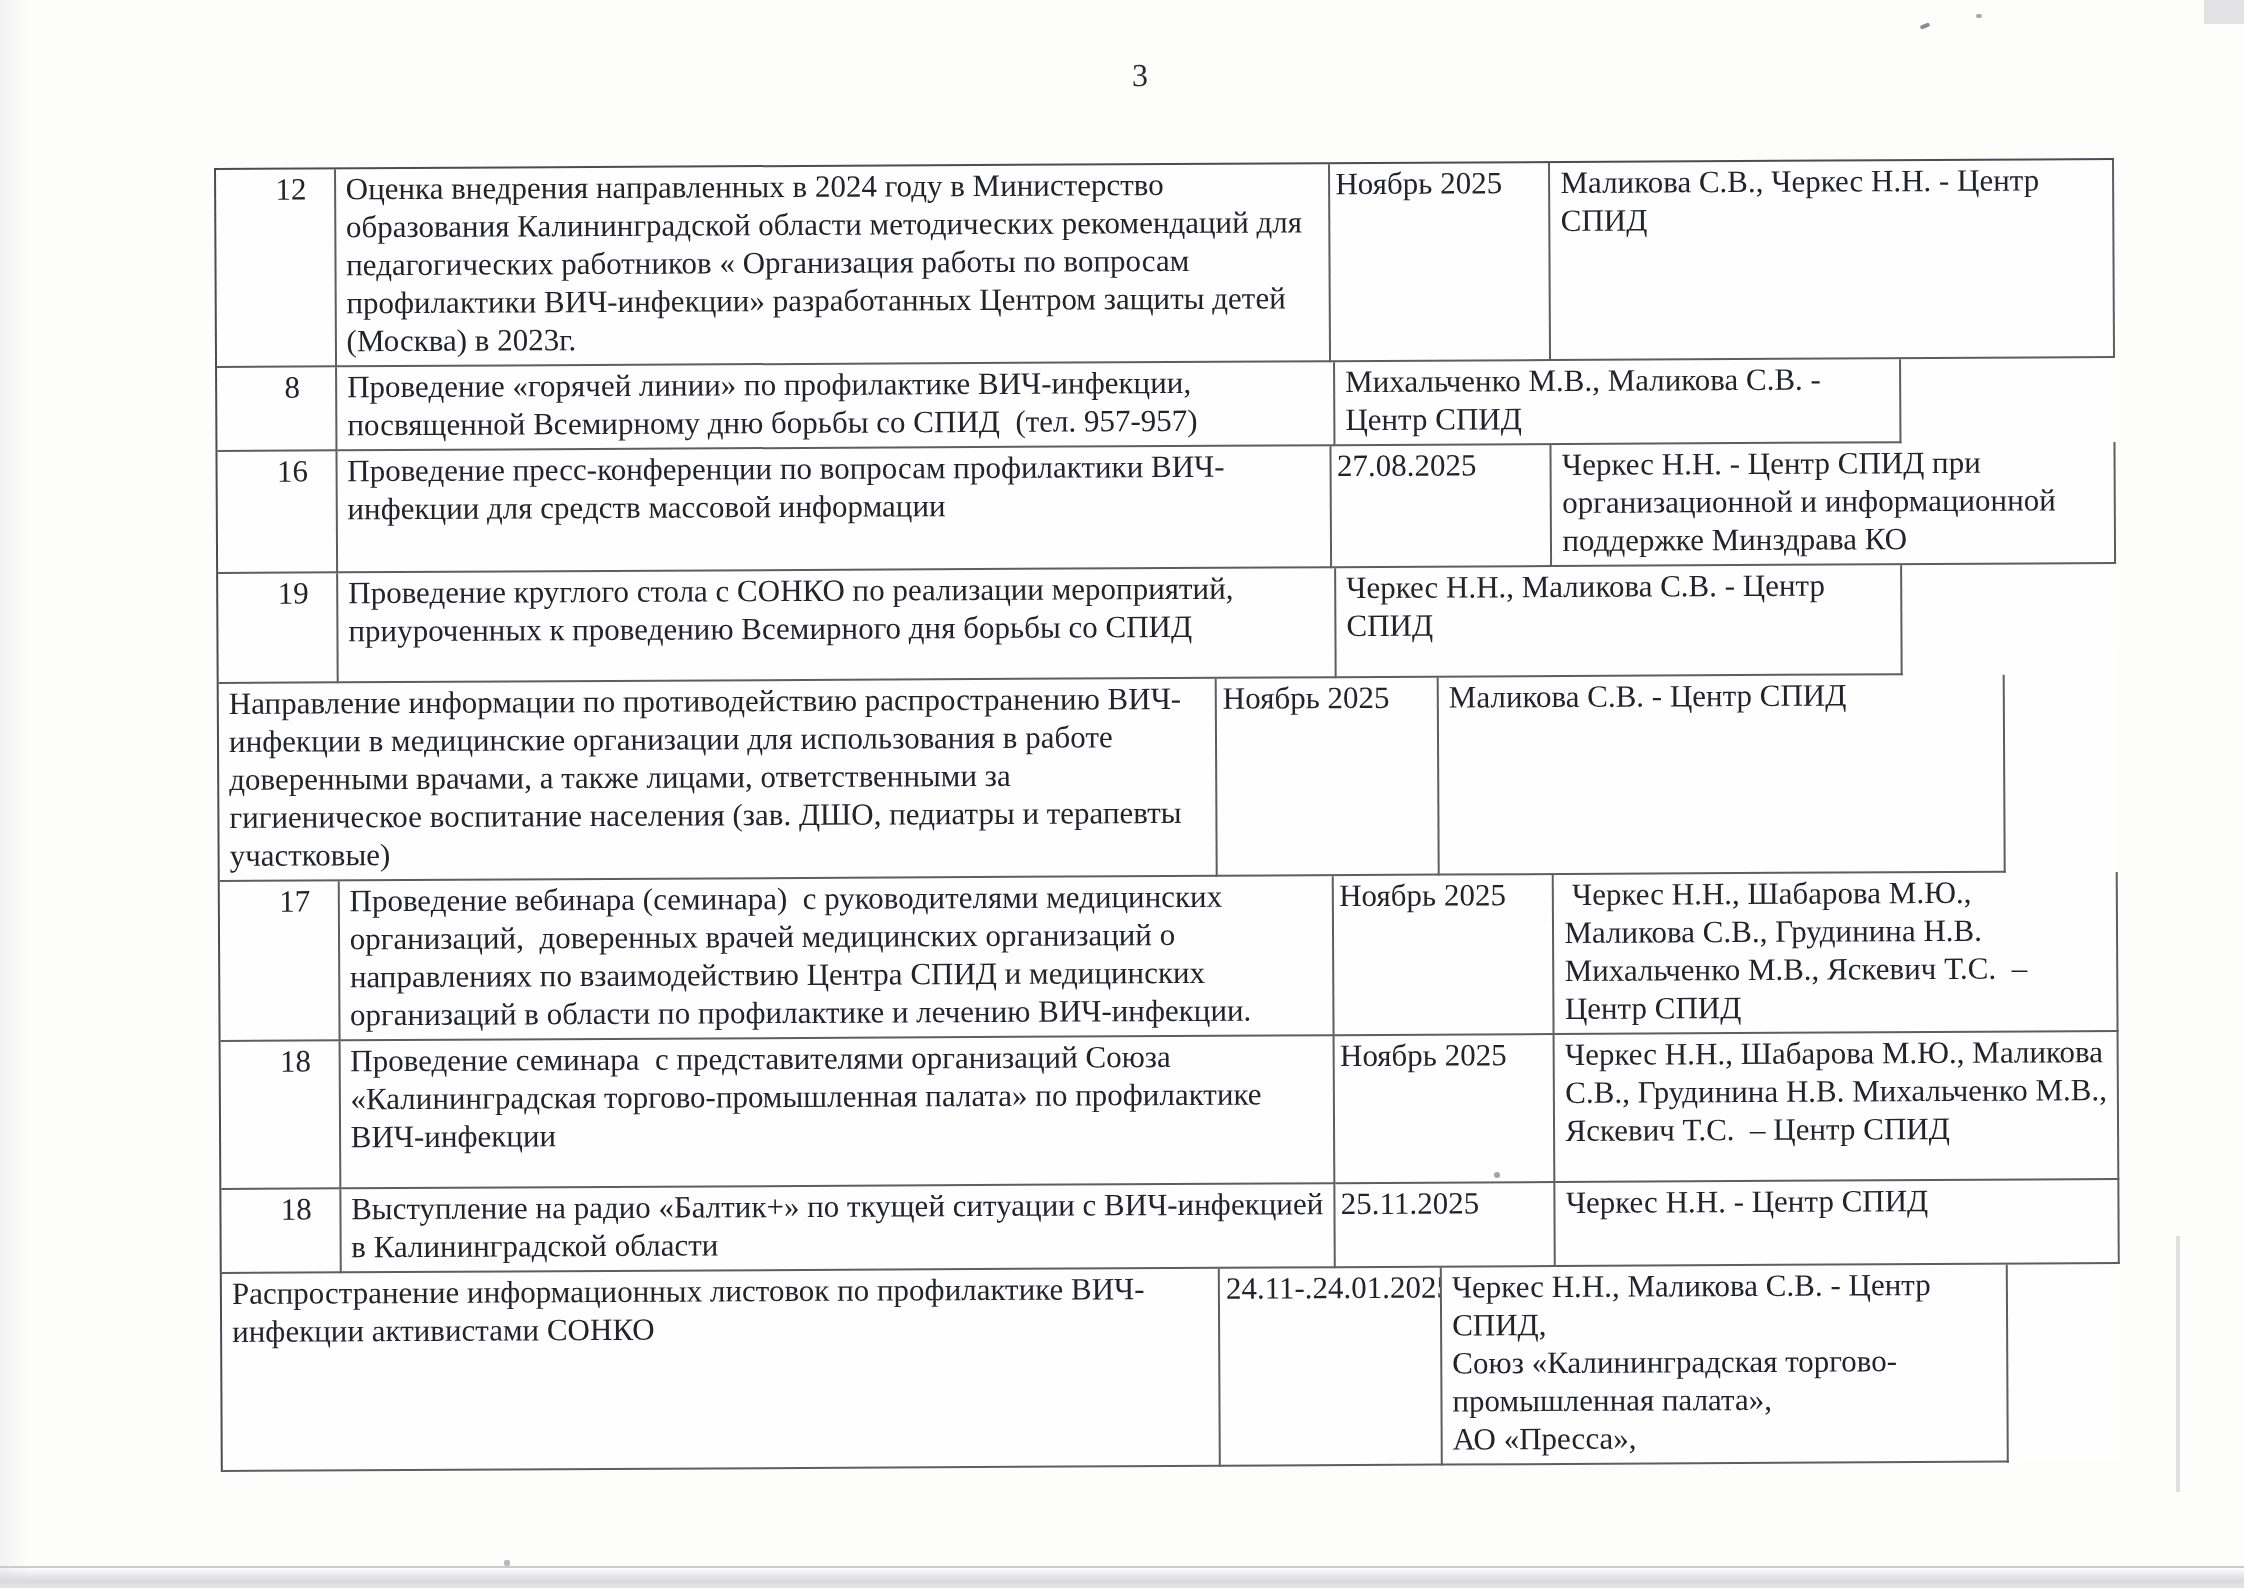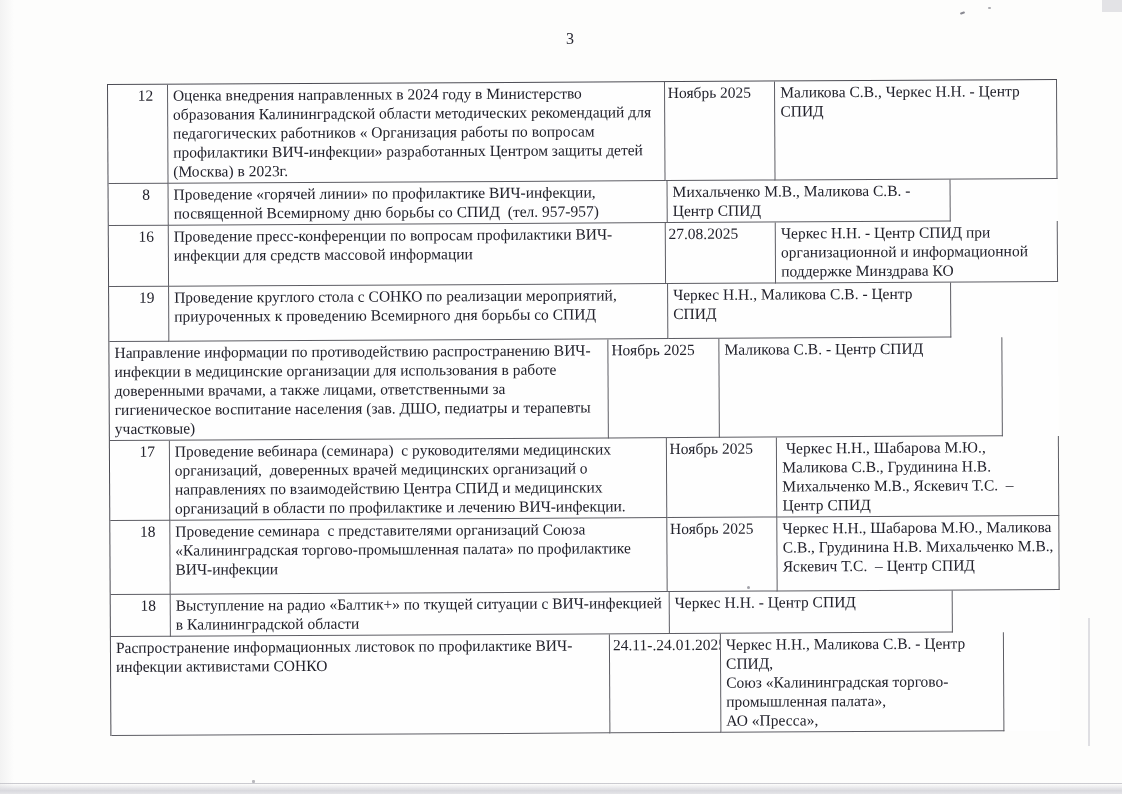--- a/index.html
+++ b/index.html
@@ -119,20 +119,21 @@
   <div class="table-row">
     <div class="cell cell-num">18</div>
     <div class="cell cell-activity">Проведение семинара  с представителями организаций Союза «Калининградская торгово-промышленная палата» по профилактике ВИЧ-инфекции</div>
     <div class="cell cell-date">Ноябрь 2025</div>
     <div class="cell cell-resp">Черкес Н.Н., Шабарова М.Ю., Маликова С.В., Грудинина Н.В. Михальченко М.В., Яскевич Т.С.  – Центр СПИД</div>
   </div>
 
   <div class="table-row">
     <div class="cell cell-num">18</div>
     <div class="cell cell-activity">Выступление на радио «Балтик+» по ткущей ситуации с ВИЧ-инфекцией в Калининградской области</div>
+    <div class="cell cell-date">25.11.2025</div>
     <div class="cell cell-resp">Черкес Н.Н. - Центр СПИД</div>
   </div>
 
   <div class="table-row">
     <div class="cell cell-activity">Распространение информационных листовок по профилактике ВИЧ-инфекции активистами СОНКО</div>
     <div class="cell cell-date">24.11-.24.01.2025</div>
     <div class="cell cell-resp">Черкес Н.Н., Маликова С.В. - Центр СПИД,
 Союз «Калининградская торгово-промышленная палата»,
 АО «Пресса»,</div>
   </div>

